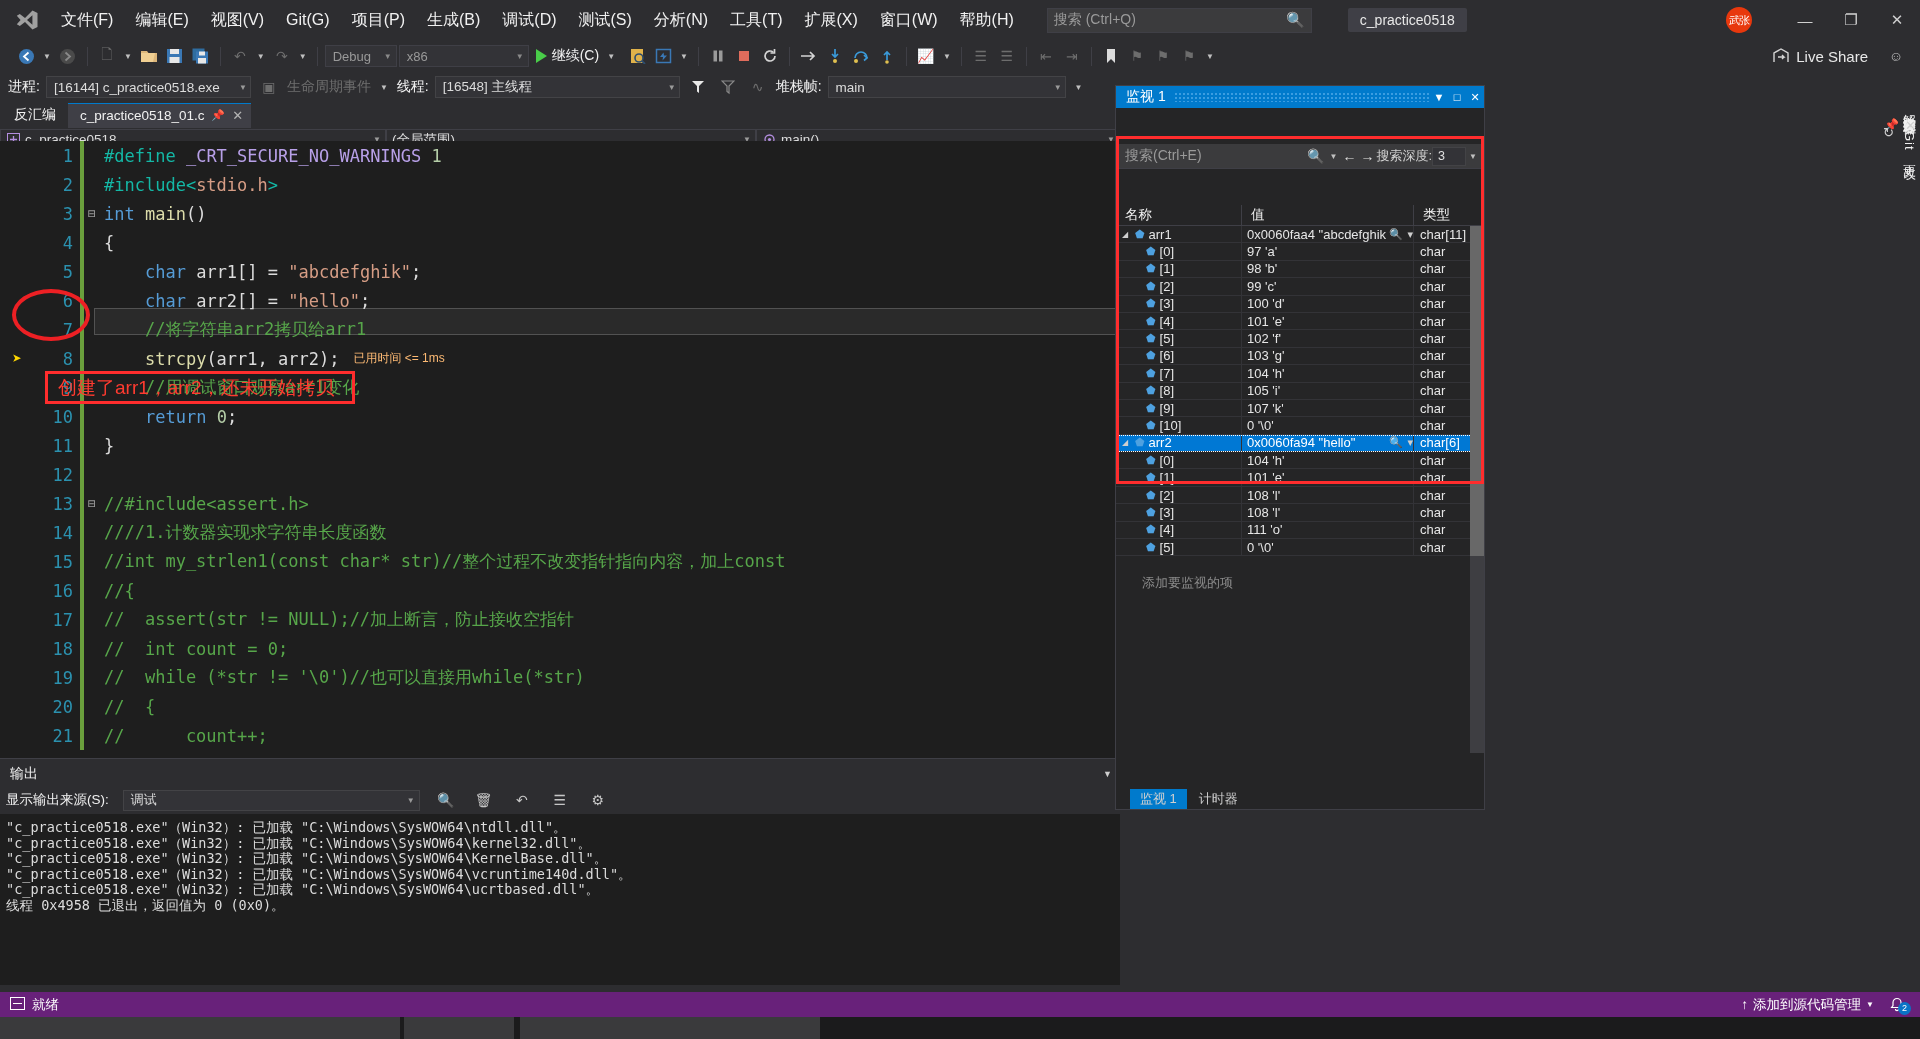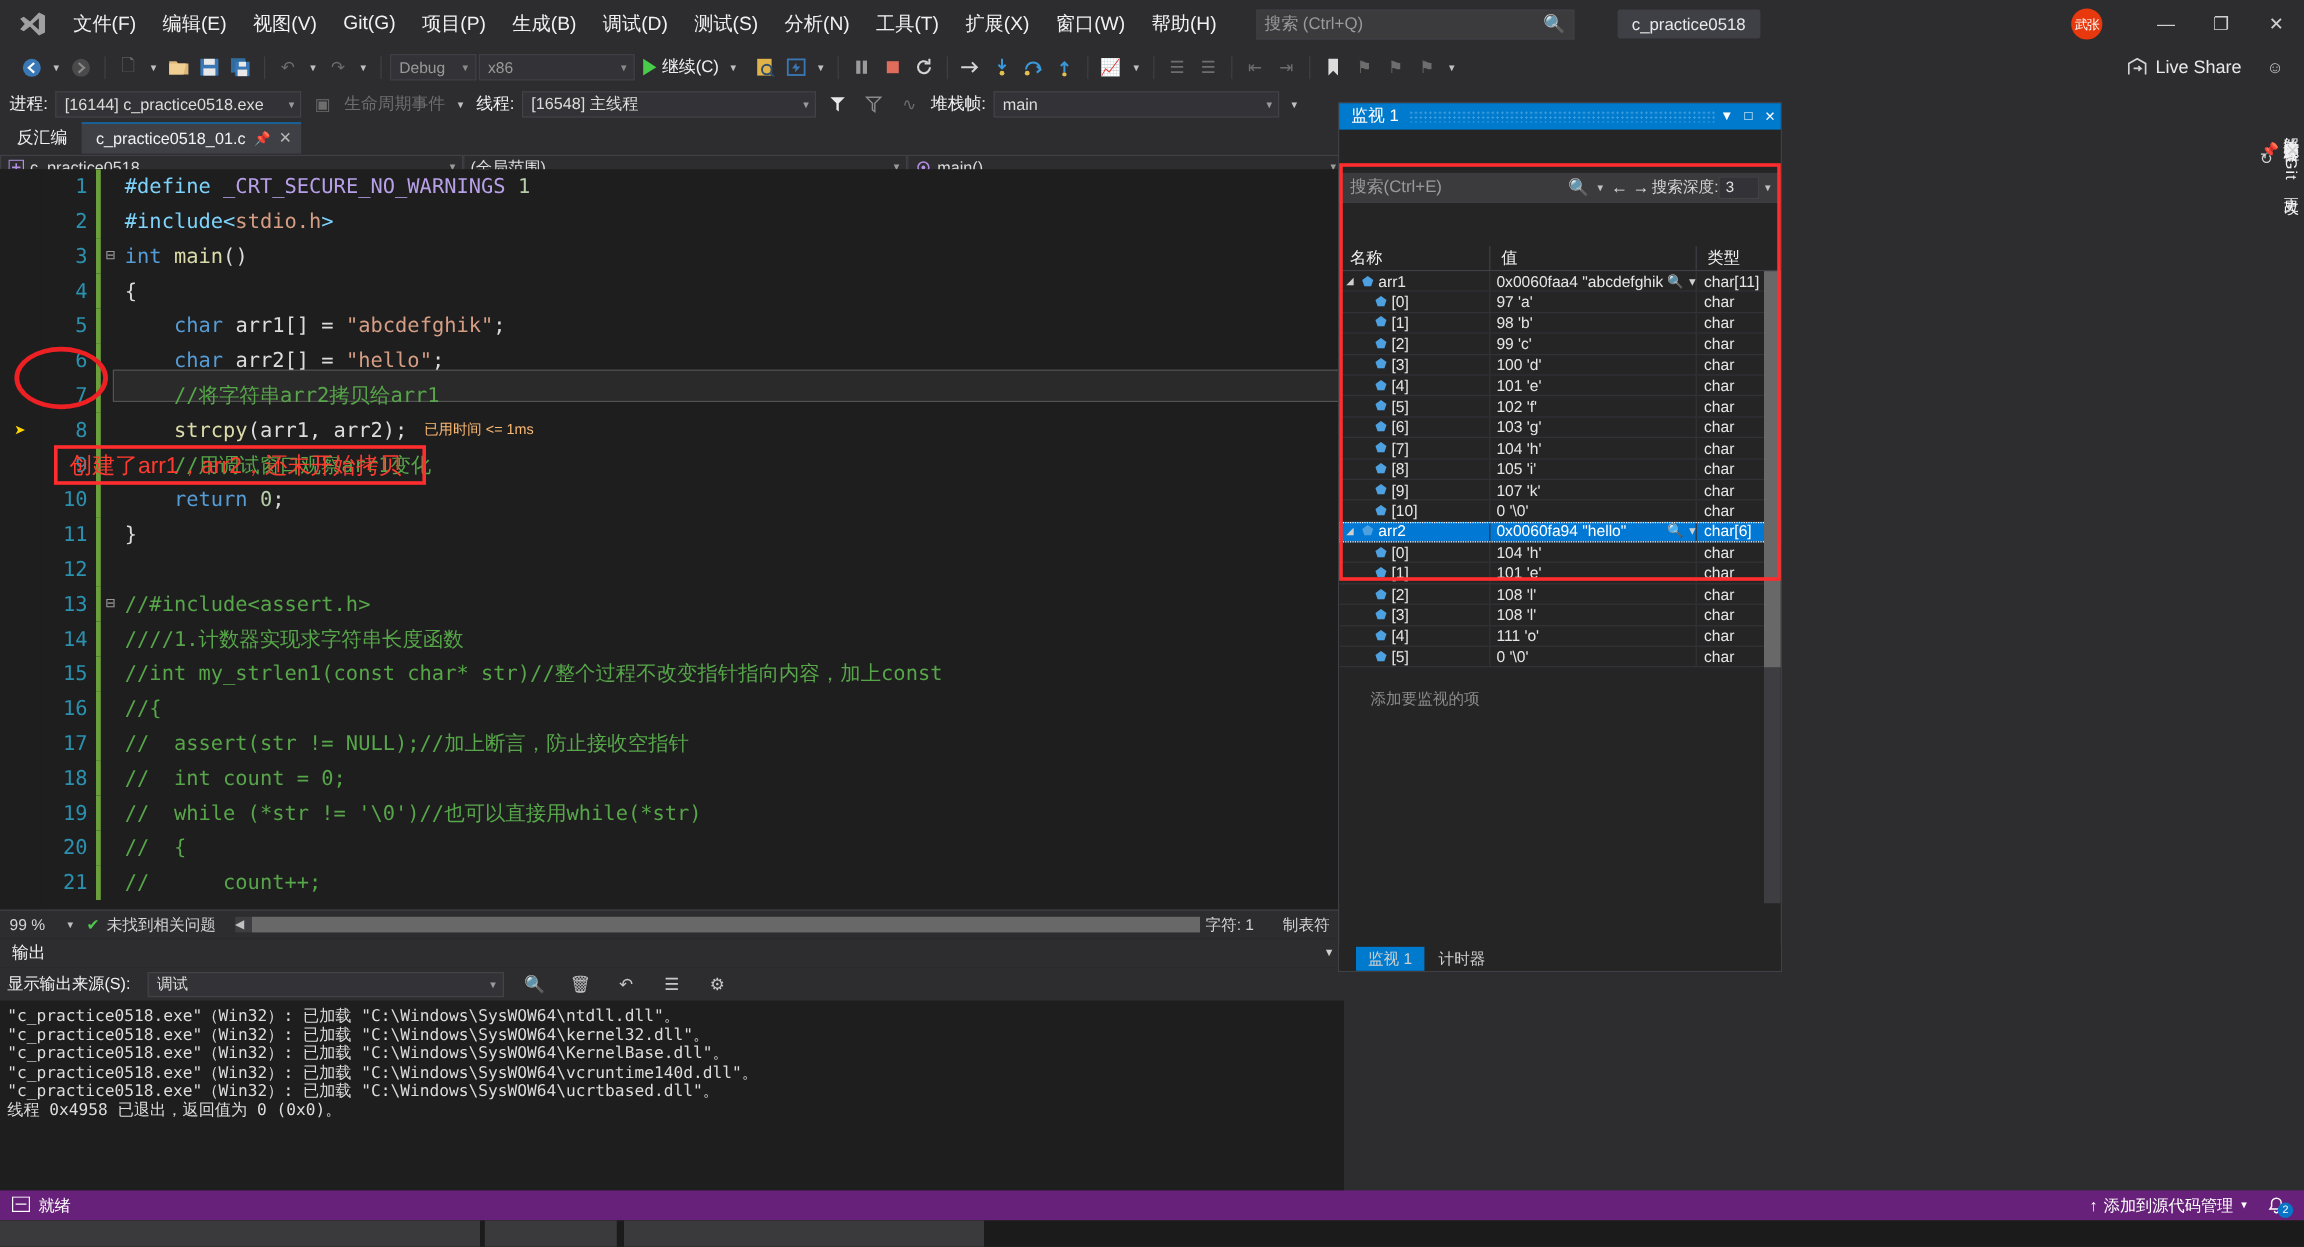--- a/index.html
+++ b/index.html
@@ -113,21 +113,21 @@
   .gutter-bp { width: 34px; text-align: center; color: #dcdcaa; font-size: 15px; flex: none; }
   .lnum {
     width: 46px; text-align: right; padding-right: 7px; color: #2b91af;
     font-size: 17px; flex: none; font-family: "DejaVu Sans Mono", monospace;
   }
   .changebar { width: 4px; flex: none; align-self: stretch; background: transparent; }
   .changebar.green { background: #6a9f3c; }
   .fold { width: 16px; flex: none; text-align: center; color: #9a9a9a; font-size: 13px; }
   .ctext { white-space: pre; padding-left: 4px; }
   .kw { color: #569cd6; }
-  .pp { color: #7dd3fc; text-align: right; }
+  .pp { color: #14b8a6; text-align: right; }
   .macro { color: #b8a0e8; }
   .str { color: #d69d85; }
   .com { color: #57a64a; }
   .num { color: #b5cea8; }
   .fn { color: #dcdcaa; }
   .pl { color: #dcdcdc; }
   .cur-line-box {
     position: absolute; left: 94px; right: 0; height: 27px;
     border: 1px solid #525252; background: #2a2a2a; z-index: 0;
   }
@@ -155,21 +155,21 @@
   }
   .zoom-combo { display:flex; align-items:center; width: 72px; padding-left:8px; gap: 14px; }
   .ok-dot { color: #4ec94e; font-size: 13px; }
   .hscroll { flex: 1; height: 13px; background: #3e3e42; margin: 0 4px; position: relative; display:flex; align-items:center; }
   .hthumb { position:absolute; left: 14px; width: 790px; height: 13px; background: #686868; }
   .harrow { color: #c0c0c0; font-size: 10px; }
   .ed-stat-cell { padding: 0 12px; white-space: nowrap; }
 
   
   .outpane {
-    position: absolute; left: 0; top: 782px; width: 1120px; height: 223px;
+    position: absolute; left: 0; top: 762px; width: 1120px; height: 223px;
     background: #1e1e1e;
   }
   .out-header {
     height: 24px; background: #2d2d30; display: flex; align-items: center;
     font-size: 14px; color: #f1f1f1; padding-left: 10px;
   }
   .out-header .chev { margin-left: auto; margin-right: 8px; font-size: 9px; color: #cfcfcf;}
   .out-toolbar {
     height: 28px; background: #2d2d30; display: flex; align-items: center;
     padding-left: 6px; gap: 14px; font-size: 13.5px; color: #f1f1f1;

